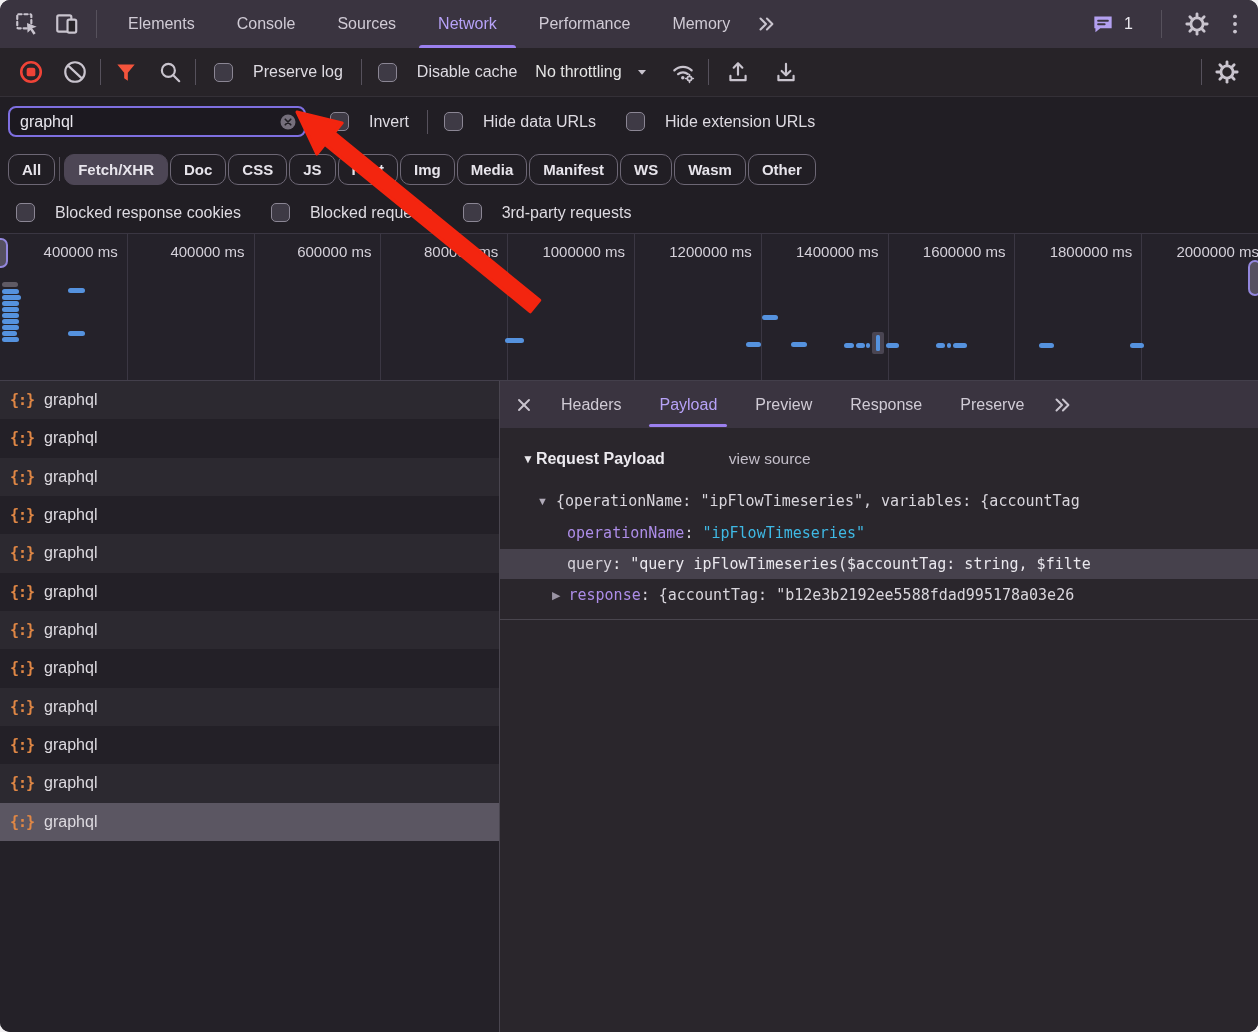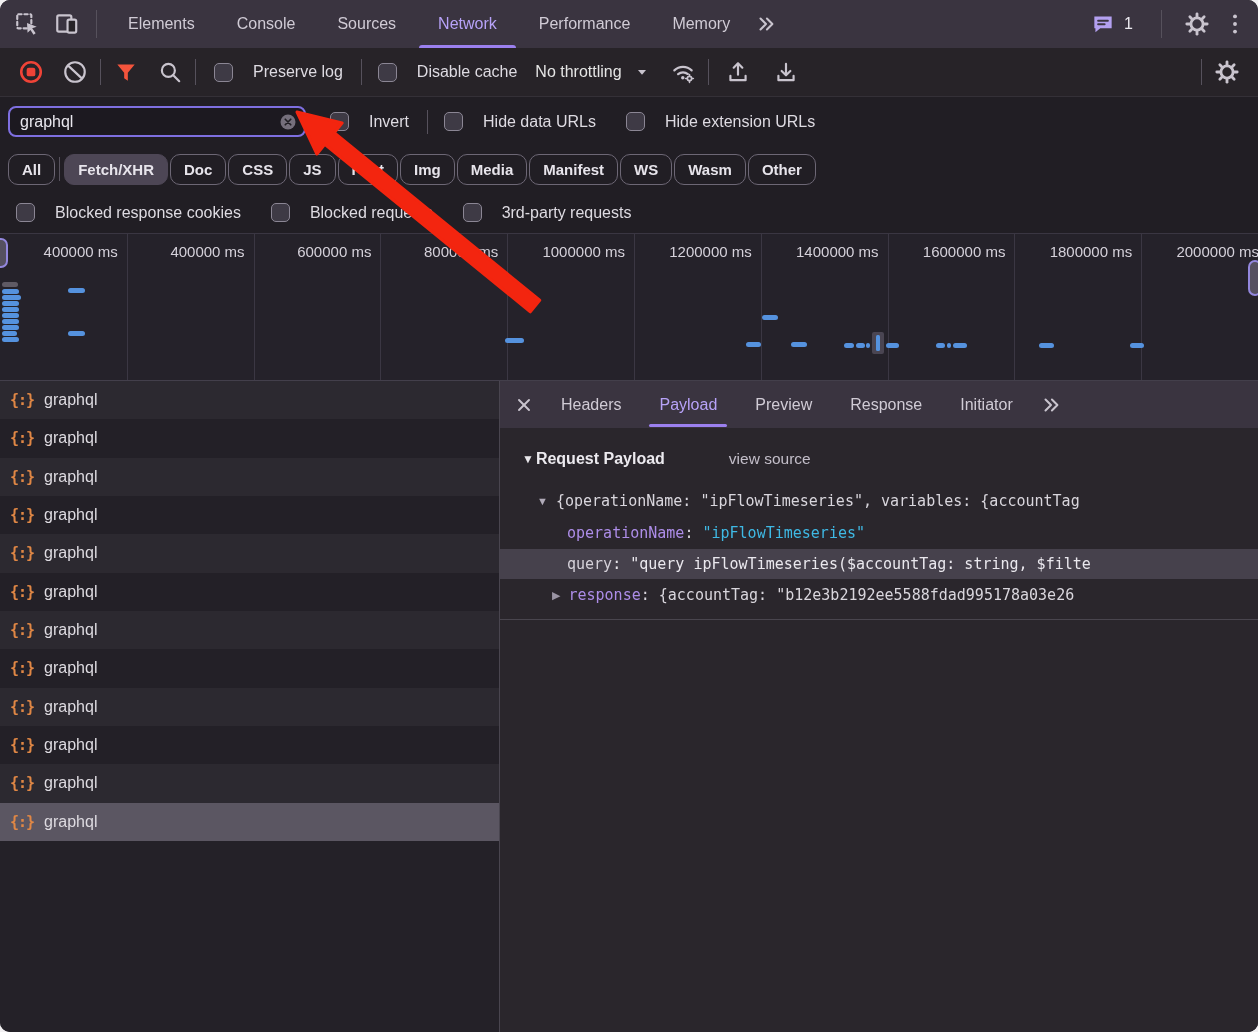--- a/index.html
+++ b/index.html
@@ -423,21 +423,21 @@
         <span class="icon i20">
             <svg viewBox="0 0 24 24" fill="none" stroke="#c9c4ce" stroke-width="2" stroke-linecap="round" stroke-linejoin="round">
               <path d="M6 6 18 18" stroke-width="2.3"></path>
               <path d="M18 6 6 18" stroke-width="2.3"></path>
             </svg>
           </span>
       <div class="dtab">Headers</div>
           <div class="dtab selected">Payload</div>
           <div class="dtab">Preview</div>
           <div class="dtab">Response</div>
-          <div class="dtab">Initiator</div>
+          <div class="dtab">Preserve</div>
           <span class="icon i22">
             <svg viewBox="0 0 24 24" fill="none" stroke="#c9c4ce" stroke-width="2" stroke-linecap="round" stroke-linejoin="round">
               <path d="M6 6l6 6-6 6" stroke-width="2.2"></path>
               <path d="M13 6l6 6-6 6" stroke-width="2.2"></path>
             </svg>
           </span>
         </div>
       <div class="dcontent">
         <div class="p-title-row">
           <span class="p-caret">▼</span>

